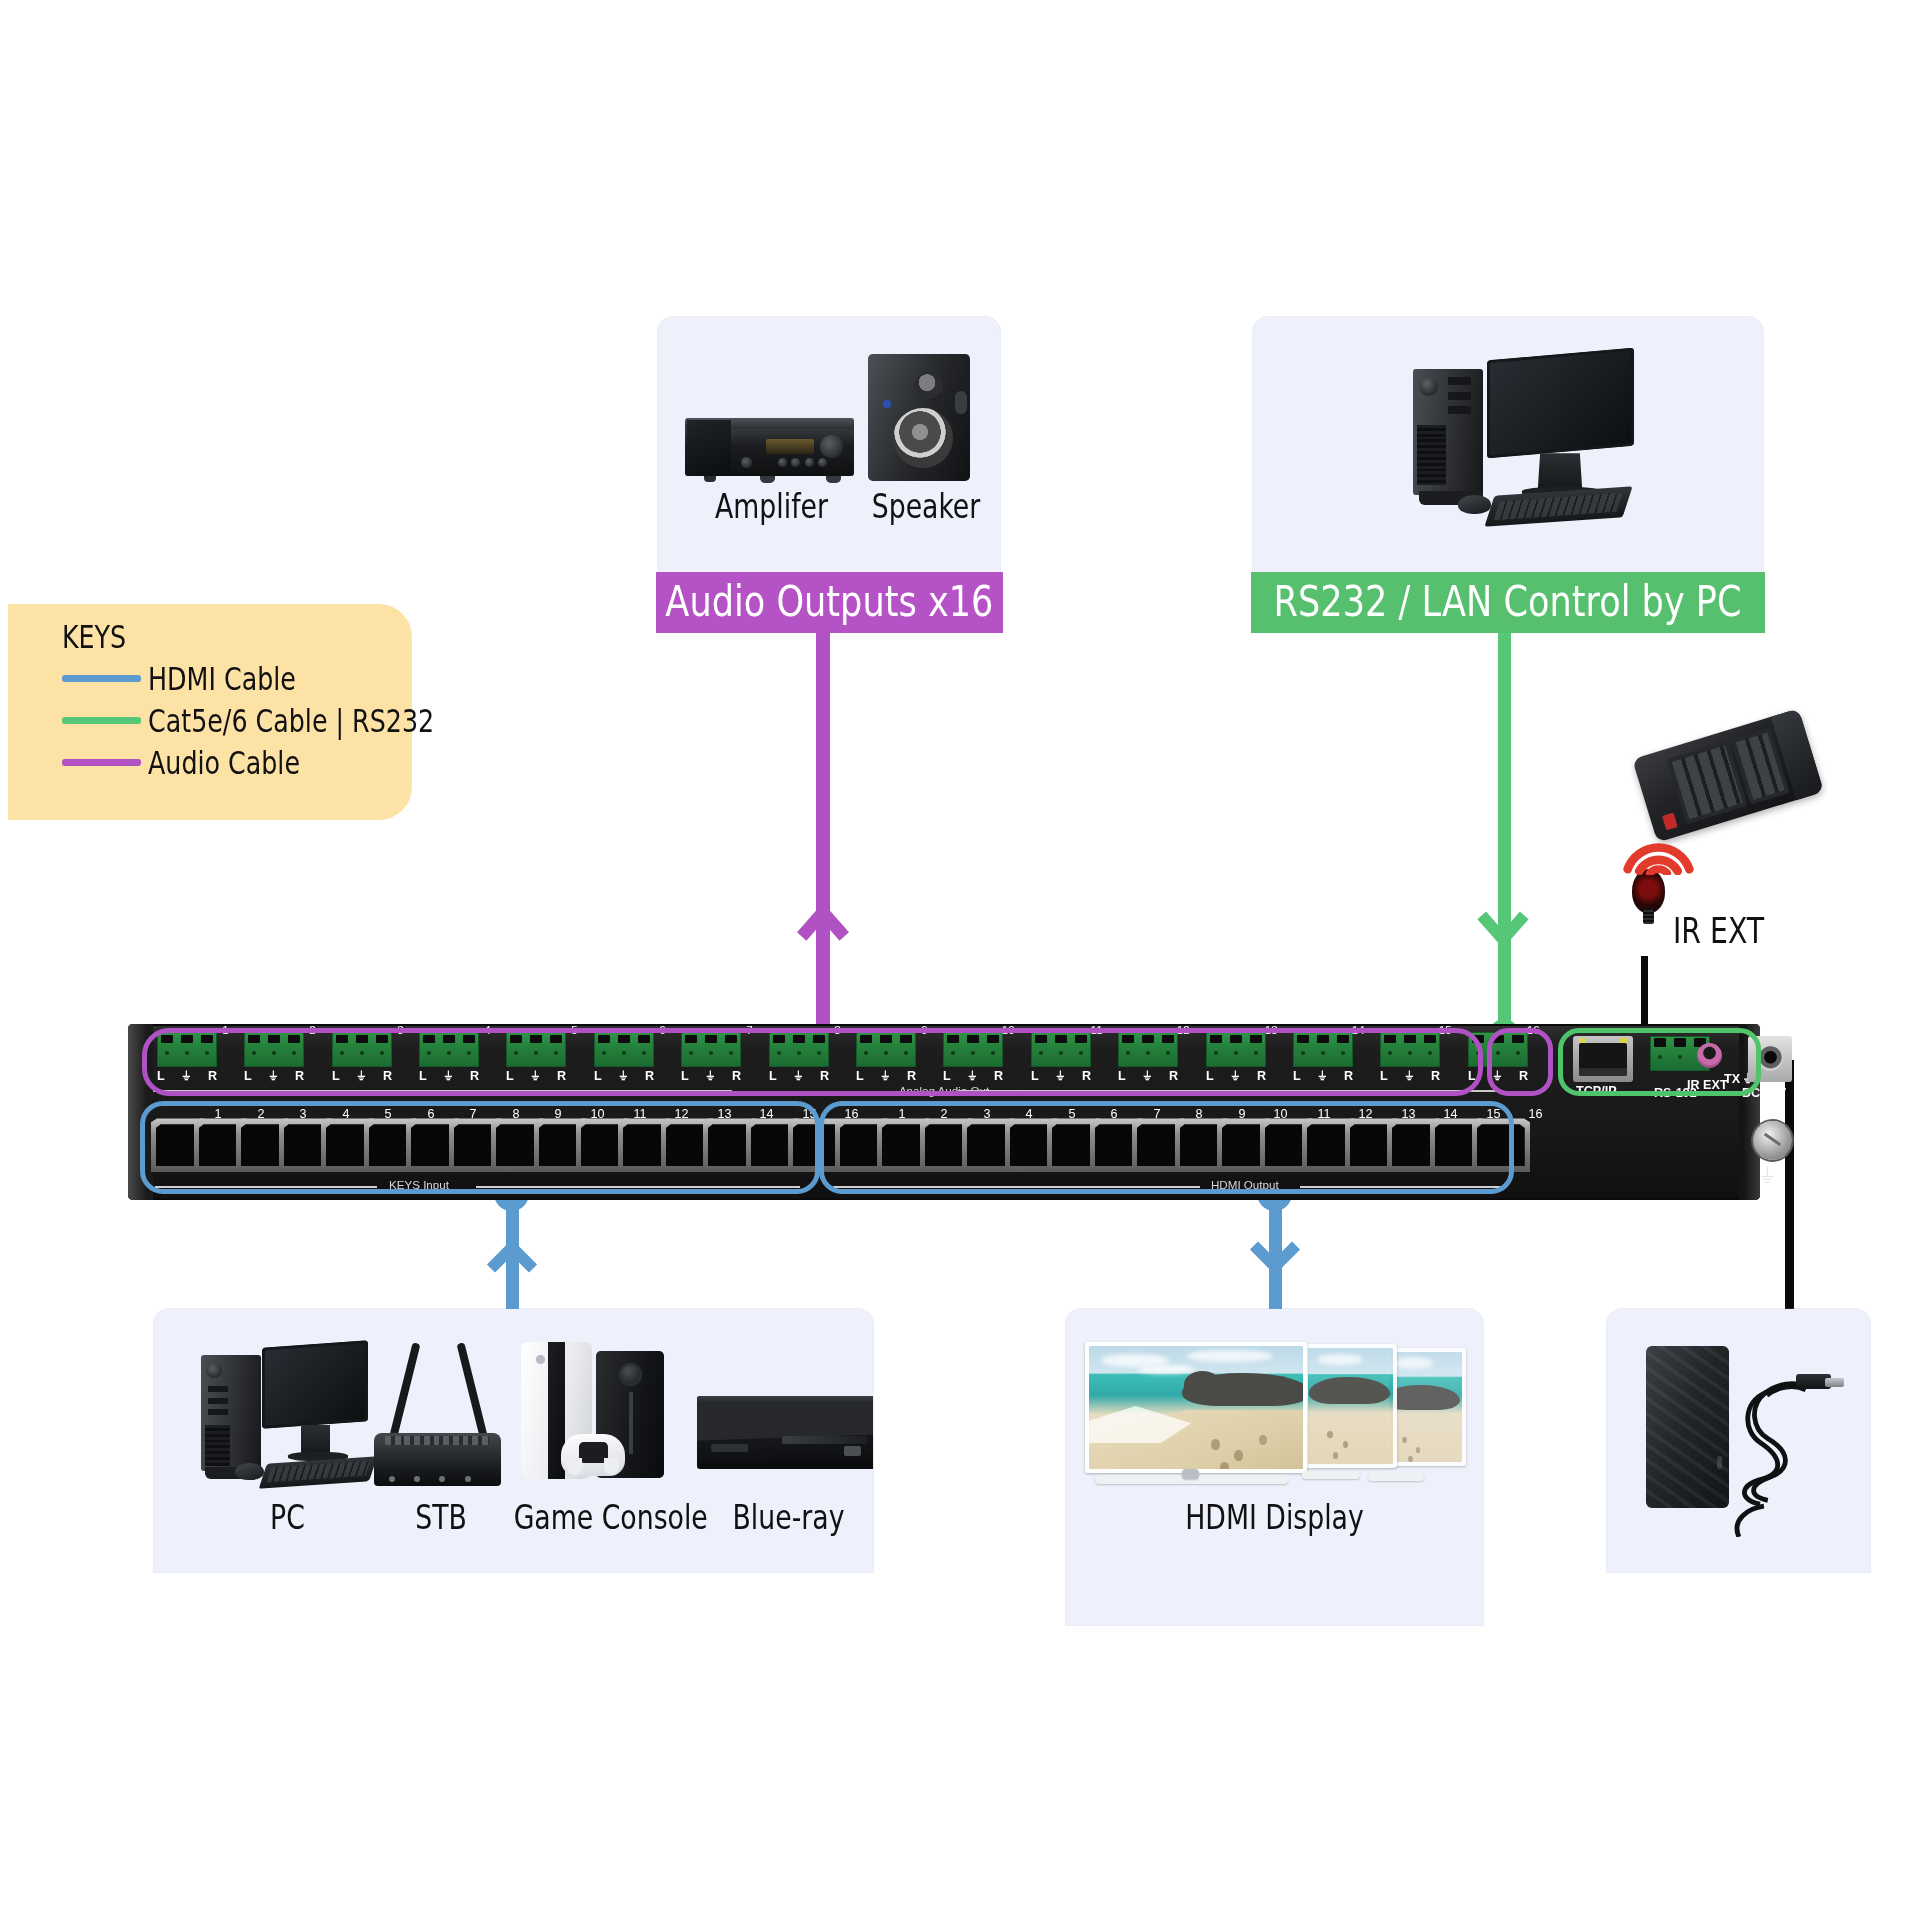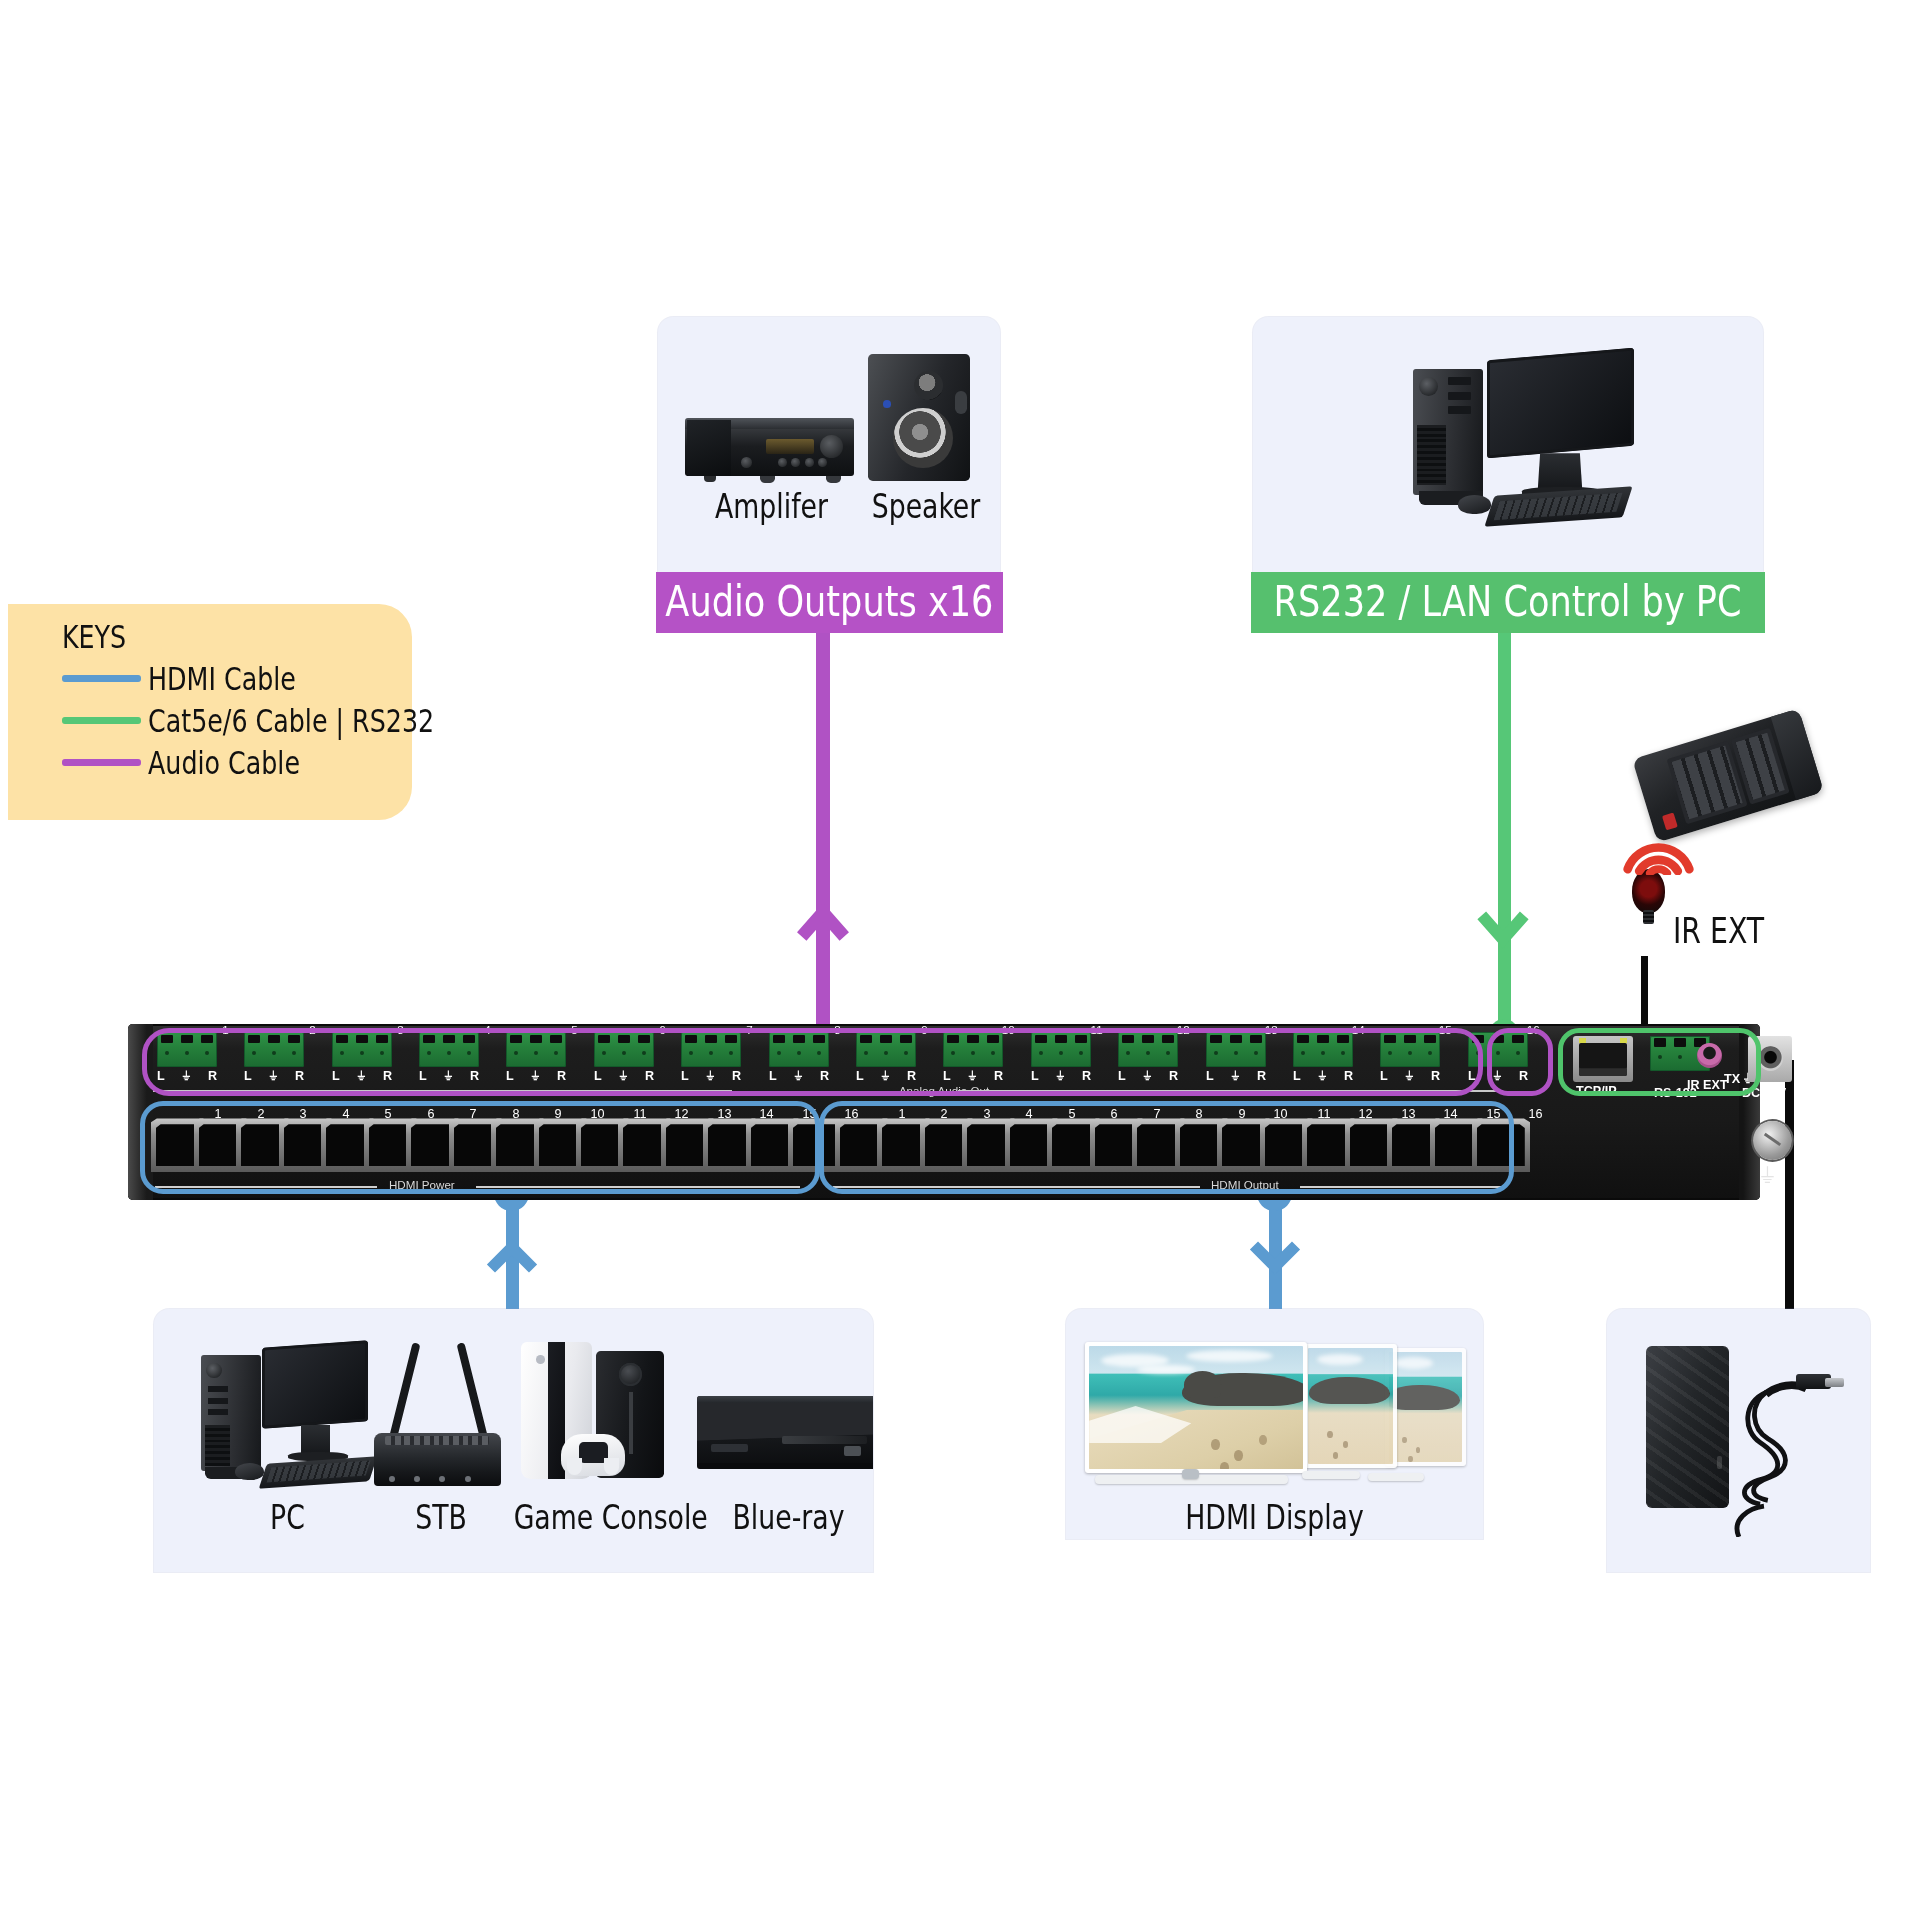--- a/index.html
+++ b/index.html
@@ -813,21 +813,21 @@
         <div class="hport" style="left: 1302px;">
           <div class="hshell"></div>
           <span class="hnum">15</span>
         </div>
         <div class="hport" style="left: 1344px;">
           <div class="hshell"></div>
           <span class="hnum">16</span>
         </div>
       </div>
     <div class="hline" style="left:27px; top:162px; width:222px;"></div>
-    <div class="hlabel" style="left:261px; top:154px;">HDMI Power</div>
+    <div class="hlabel" style="left:261px; top:154px;">KEYS Input</div>
     <div class="hline" style="left:348px; top:162px; width:324px;"></div>
     <div class="hline" style="left:705px; top:162px; width:367px;"></div>
     <div class="hlabel" style="left:1083px; top:154px;">HDMI Output</div>
     <div class="hline" style="left:1172px; top:162px; width:201px;"></div>
 
     <div class="rj45">
       <span class="led" style="left:5.8px;"></span>
         <span class="led" style="right:5.8px;"></span>
     </div>
     <div class="portlabel" style="left:1448px; top:60px;">TCP/IP</div>
@@ -923,21 +923,21 @@
       <div style="position:absolute; left:85px; top:50px; width:85px; height:7.7px; background:linear-gradient(90deg,#3a3d41,#1d1f22); border-radius:1.9px;"></div>
       <div style="position:absolute; left:13.5px; top:58px; width:37px; height:7.7px; background:#2d3035; border-radius:1.9px;"></div>
       <div style="position:absolute; left:147px; top:60px; width:17.4px; height:9.7px; background:#4c5055; border-radius:1.9px;"></div>
       <div style="position:absolute; left:0; top:77px; width:180px; height:5.8px; background:#0a0b0d; border-radius:0 0 2.9px 2.9px;"></div>
     </div>
     <div class="item-label" style="left:543px; top:189px; width:183px;">
         <span>Blue-ray</span>
       </div>
   </div>
 
-  <div class="devbox" style="left:1066px; top:1309px; width:417px; height:230px; border-radius:15.4px 15.4px 0 0;">
+  <div class="devbox" style="left:1066px; top:1309px; width:417px; height:316px; border-radius:15.4px 15.4px 0 0;">
     <div style="position:absolute; left:7.7px; top:33px; width:406px; height:145px;">
 
       <div class="tv" style="left:311px; top:5.8px; width:81px; height:118px; opacity:.85;">
         <div class="tv-scr">
           <div class="cloud" style="left:5.8px; top:5.8px; width:39px; height:11.6px;"></div>
           <div class="rock" style="left:-3.9px; top:33px; width:75px; height:25px;"></div>
           <div style="position:absolute; left:13.5px; top:85px; width:4.8px; height:6.8px; border-radius:50%; background:rgba(120,95,60,.5);"></div>
           <div style="position:absolute; left:27px; top:95px; width:4.8px; height:6.8px; border-radius:50%; background:rgba(120,95,60,.5);"></div>
           <div style="position:absolute; left:19.3px; top:104px; width:4.8px; height:6.8px; border-radius:50%; background:rgba(120,95,60,.5);"></div>
         </div>

